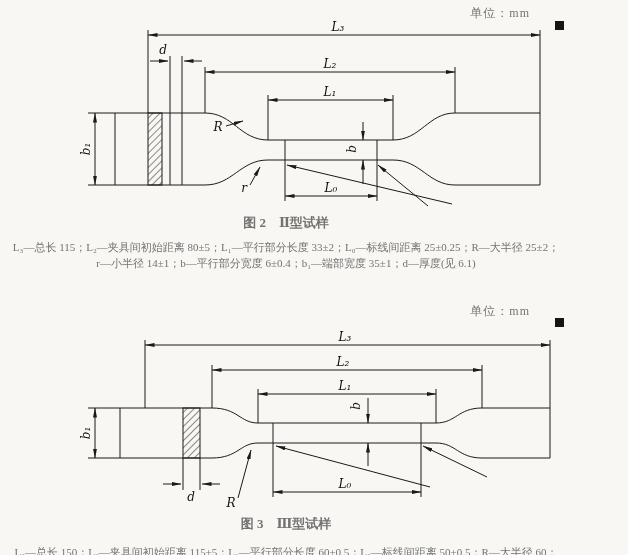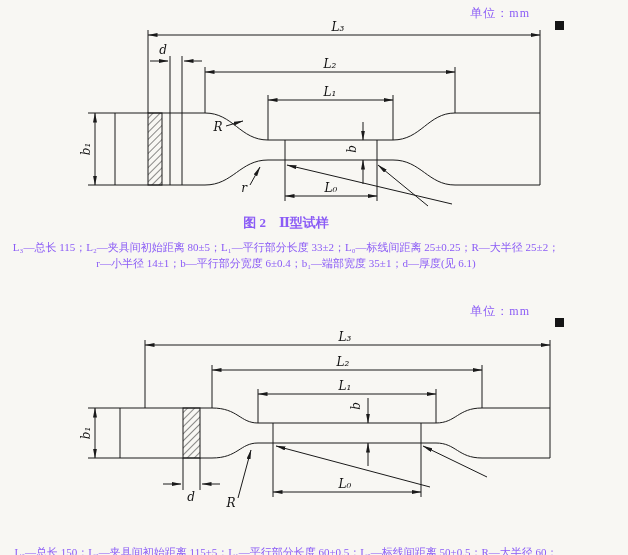--- a/index.html
+++ b/index.html
@@ -1,17 +1,17 @@
 <!DOCTYPE html>
 <html><head>
 <meta charset="utf-8">
 <style>
   html,body{margin:0;padding:0;}
   body{width:628px;height:555px;overflow:hidden;background:#f8f7f3;}
-  #page{position:relative;width:572px;height:555px;background:#f8f7f3;color:#8b5cf6;
+  #page{position:relative;width:572px;height:555px;background:#f8f7f3;color:#737373;
         font-family:"Liberation Serif","DejaVu Serif",serif;}
   .abs{position:absolute;}
   .unit{font-size:12px;letter-spacing:1px;}
   .caption{width:100%;text-align:center;font-size:13px;font-weight:bold;}
   .legend{width:100%;text-align:center;font-size:11px;line-height:15px;white-space:nowrap;}
   .scanmark{width:9px;height:9px;background:#151515;}
   svg{display:block;}
   svg line, svg path, svg rect{stroke:#1a1a1a;fill:none;stroke-width:1;}
   svg .fill{fill:#1a1a1a;stroke:none;}
   svg text{stroke:none;fill:#111;font-family:"DejaVu Serif","Liberation Serif",serif;
@@ -186,15 +186,16 @@
       <line x1="238" y1="200" x2="251" y2="152" marker-end="url(#ah)"></line>
       <text x="231" y="209">R</text>
     </g>
 
     <g>
       <line x1="430" y1="189" x2="276" y2="148" marker-end="url(#ah)"></line>
       <line x1="487" y1="179" x2="423" y2="148" marker-end="url(#ah)"></line>
     </g>
   </svg>
 
+  <div class="abs caption" style="top:515px;left:0;">图 3　Ⅲ型试样</div>
   <div class="abs legend" style="top:545px;left:0;">L₃—总长 150；L₂—夹具间初始距离 115±5；L₁—平行部分长度 60±0.5；L₀—标线间距离 50±0.5；R—大半径 60；</div>
 
 </div>
 
 </body></html>

